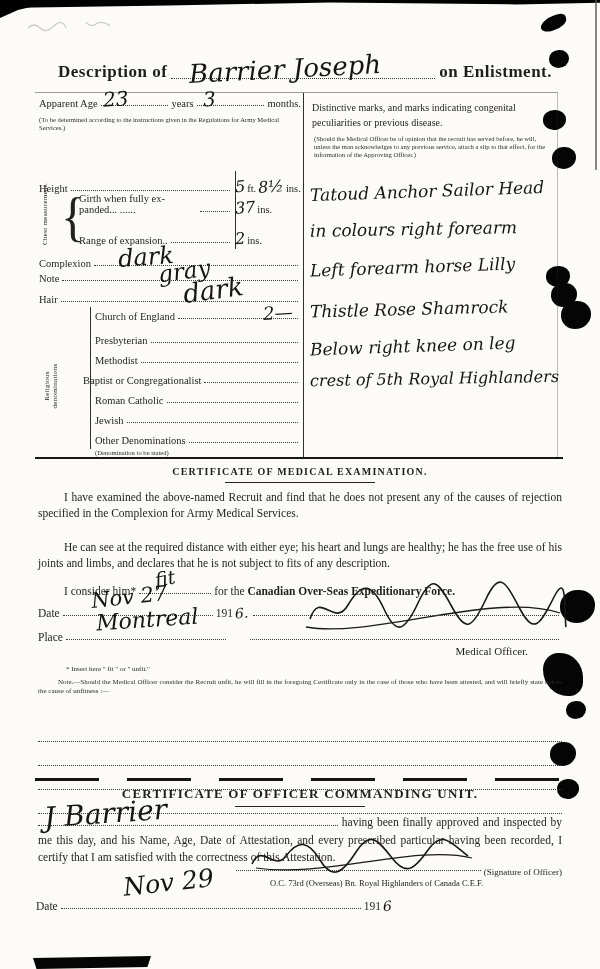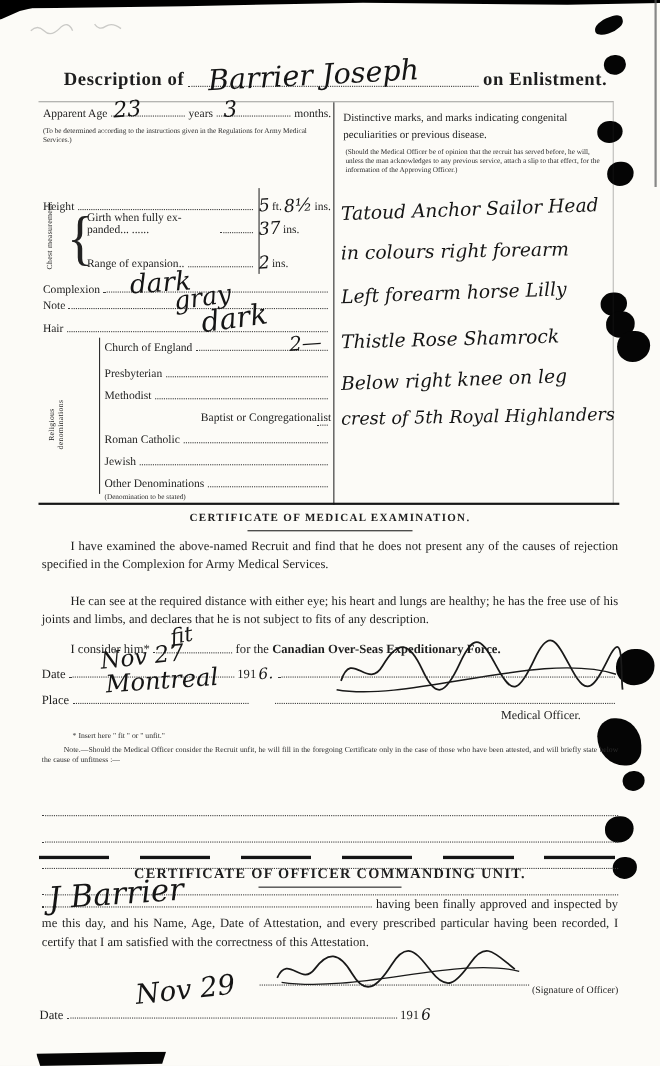--- a/index.html
+++ b/index.html
@@ -56,21 +56,21 @@
   .inline-row{display:flex;align-items:flex-end;font-size:11.5px;margin-top:6px;}
   .b{font-weight:bold;}
   .sig-svg{position:absolute;}
   .officer-lbl{text-align:right;font-size:11px;padding-right:34px;margin-top:2px;}
   .footnote{font-size:7px;margin:8px 0 0 28px;color:#2c2c2c;}
   .notepara{font-size:7px;line-height:9px;margin-top:5px;color:#2c2c2c;text-indent:20px;text-align:justify;}
   .dotted-l{border-bottom:1.8px dotted #3a3a3a;height:23px;}
   .inline-dots{display:inline-block;width:300px;border-bottom:1.8px dotted #3a3a3a;position:relative;vertical-align:baseline;}
   .ocu-para{font-size:11.5px;line-height:17.5px;text-align:justify;margin-top:7px;}
   .unit-line{font-size:8.5px;margin:1px 0 0 232px;color:#222;}
-  .sig-row{display:flex;align-items:flex-start;margin-top:28px;font-size:9px;}
+  .sig-row{display:flex;align-items:center;margin-top:0;font-size:9px;}
 </style>
 </head>
 <body>
 
 <div class="paper">
 
   <div class="scan-top"></div>
   <div class="scan-corner"></div>
   <div class="scan-bottom"></div>
   <div class="scan-right-line"></div>
@@ -183,21 +183,21 @@
         </span>
       </div>
       <div class="frow" style="top:242px;left:60px;">
         <span class="lbl">Presbyterian</span>
         <span class="dots"></span>
       </div>
       <div class="frow" style="top:262px;left:60px;">
         <span class="lbl">Methodist</span>
         <span class="dots"></span>
       </div>
-      <div class="frow" style="top:282px;left:48px;flex-direction:column;">
+      <div class="frow" style="top:282px;left:48px;">
         <span class="lbl">Baptist or Congregationalist</span>
         <span class="dots"></span>
       </div>
       <div class="frow" style="top:302px;left:60px;">
         <span class="lbl">Roman Catholic</span>
         <span class="dots"></span>
       </div>
       <div class="frow" style="top:322px;left:60px;">
         <span class="lbl">Jewish</span>
         <span class="dots"></span>
@@ -289,20 +289,21 @@
     <div class="sig-row">
       <span style="width:195px;"></span>
       <span class="dots" style="position:relative;">
         <svg class="sig-svg" style="left:10px;top:-32px;" width="230" height="36" viewBox="0 0 230 36">
           <path d="M6 26 C 16 4, 28 34, 40 18 S 62 2, 74 22 S 96 36, 110 14 S 132 2, 146 20 S 168 32, 182 12 S 204 4, 222 18" stroke="#191919" stroke-width="1.6" fill="none"></path>
           <path d="M10 30 C 80 40, 170 6, 226 20" stroke="#191919" stroke-width="1.2" fill="none"></path>
         </svg>
       </span>
       <span>(Signature of Officer)</span>
     </div>
+    <div class="unit-line">O.C. 73rd (Overseas) Bn. Royal Highlanders of Canada C.E.F.</div>
 
     <div class="inline-row" style="margin-top:6px;margin-left:-2px;">
       <span>Date</span>
       <span class="dots-fix" style="width:300px;height:14px;">
         <span class="hw hw-over" style="left:62px;top:-26px;font-size:25px;transform:rotate(-6deg);">Nov 29</span>
       </span>
       <span>191</span>
       <span class="hw hw-sm" style="font-size:14px;">6</span>
     </div>
   </div>

